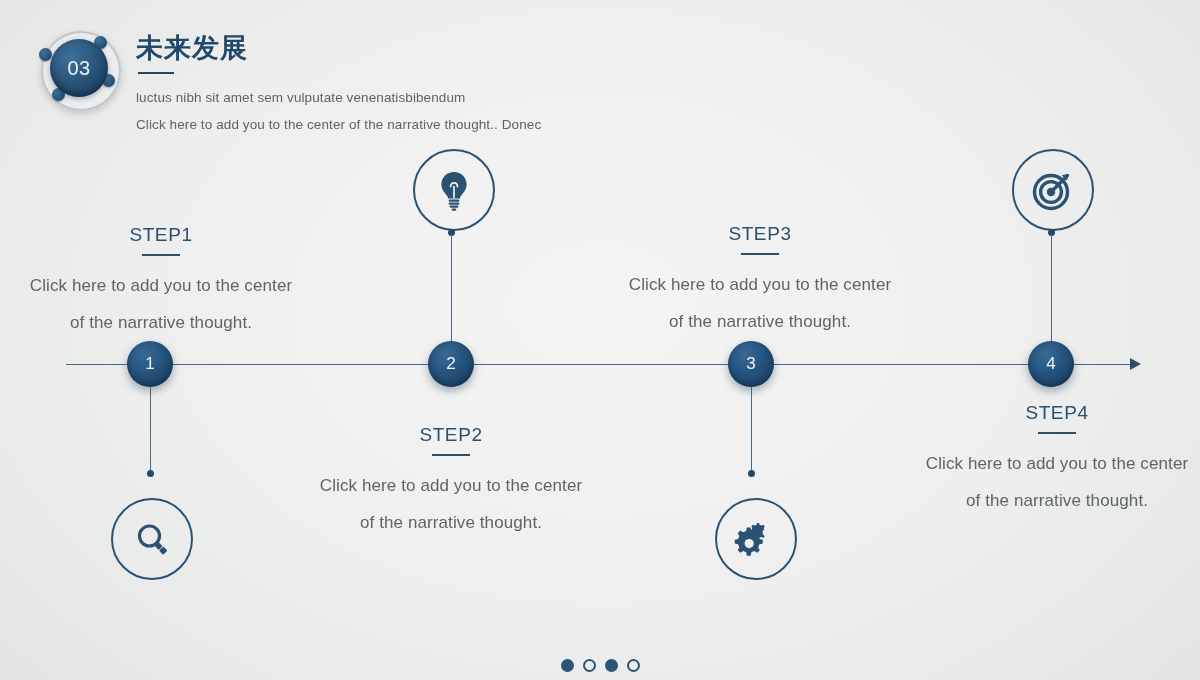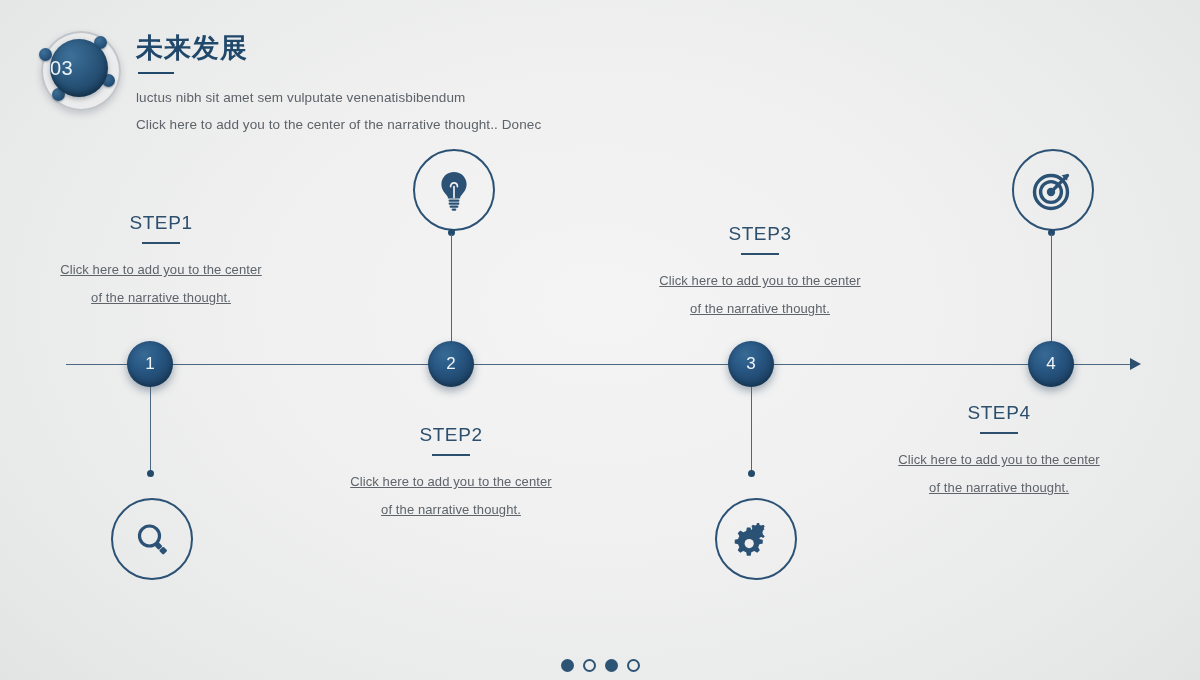--- a/index.html
+++ b/index.html
@@ -53,20 +53,21 @@
     position: absolute;
     left: 14px;
     top: 13px;
     width: 58px;
     height: 58px;
     border-radius: 50%;
     background: radial-gradient(circle at 36% 30%, #3d7099 0%, #2b587e 42%, #1d4364 78%, #16344e 100%);
     box-shadow: inset 0 -3px 6px rgba(8,25,40,0.5), 0 2px 5px rgba(40,55,70,0.35);
     display: flex;
     align-items: center;
+    justify-content: center;
   }
   .badge-num {
     color: #eef3f7;
     font-size: 20px;
     letter-spacing: 0.5px;
     font-family: "Liberation Sans", sans-serif;
   }
   .badge-dot {
     position: absolute;
     width: 13px;
@@ -184,26 +185,25 @@
     margin: 0;
     font-family: "Liberation Sans", sans-serif;
   }
   .step-rule {
     width: 38px;
     height: 2px;
     background: #2d4f6e;
     margin: 8px auto 12px auto;
   }
   .step-desc {
-    font-size: 13px;
+    font-size: 17px;
     color: #5e646a;
     line-height: 2.15;
     margin: 0;
     letter-spacing: 0.1px;
-    text-decoration: underline;
   }
 
   
   .pager {
     position: absolute;
     left: 0;
     right: 0;
     bottom: 8px;
     display: flex;
     justify-content: center;
@@ -241,21 +241,21 @@
       <div class="head-rule"></div>
       <p class="head-sub">luctus nibh sit amet sem vulputate venenatisbibendum</p>
       <p class="head-sub">Click here to add  you to the  center of the  narrative thought.. Donec</p>
     </div>
 
   </div>
 
   <div class="axis"></div>
   <div class="axis-head"></div>
 
-  <div class="step-text" style="left:22px; top:212px; width:278px;">
+  <div class="step-text" style="left:22px; top:224px; width:278px;">
     <p class="step-title">STEP1</p>
     <div class="step-rule"></div>
     <p class="step-desc">Click here to add  you to the  center</p>
     <p class="step-desc">of the  narrative thought.</p>
   </div>
   <div class="node" style="left:127px; top:341px;">
     <span>1</span>
   </div>
   <div class="stem" style="left:150px; top:387px; height:86px;"></div>
   <div class="stem-dot" style="left:147px; top:470px;"></div>
@@ -321,21 +321,21 @@
       <circle cx="20" cy="24" r="4.2" fill="#2b5275"></circle>
       <path d="M20 24L36.5 7.5" stroke="#2b5275" stroke-width="3.2" stroke-linecap="round" fill="none"></path>
       <path d="M30.6 7.2l6.6-1.1-1.1 6.6-2.7-2.8z" fill="#2b5275"></path>
     </svg>
   </div>
   <div class="stem-dot" style="left:1048px; top:229px;"></div>
   <div class="stem" style="left:1051px; top:234px; height:108px;"></div>
   <div class="node" style="left:1028px; top:341px;">
     <span>4</span>
   </div>
-  <div class="step-text" style="left:860px; top:402px; width:278px;">
+  <div class="step-text" style="left:918px; top:402px; width:278px;">
     <p class="step-title">STEP4</p>
     <div class="step-rule"></div>
     <p class="step-desc">Click here to add  you to the  center</p>
     <p class="step-desc">of the  narrative thought.</p>
   </div>
 
   <div class="pager">
     <span class="pdot on"></span>
     <span class="pdot off"></span>
     <span class="pdot on"></span>

